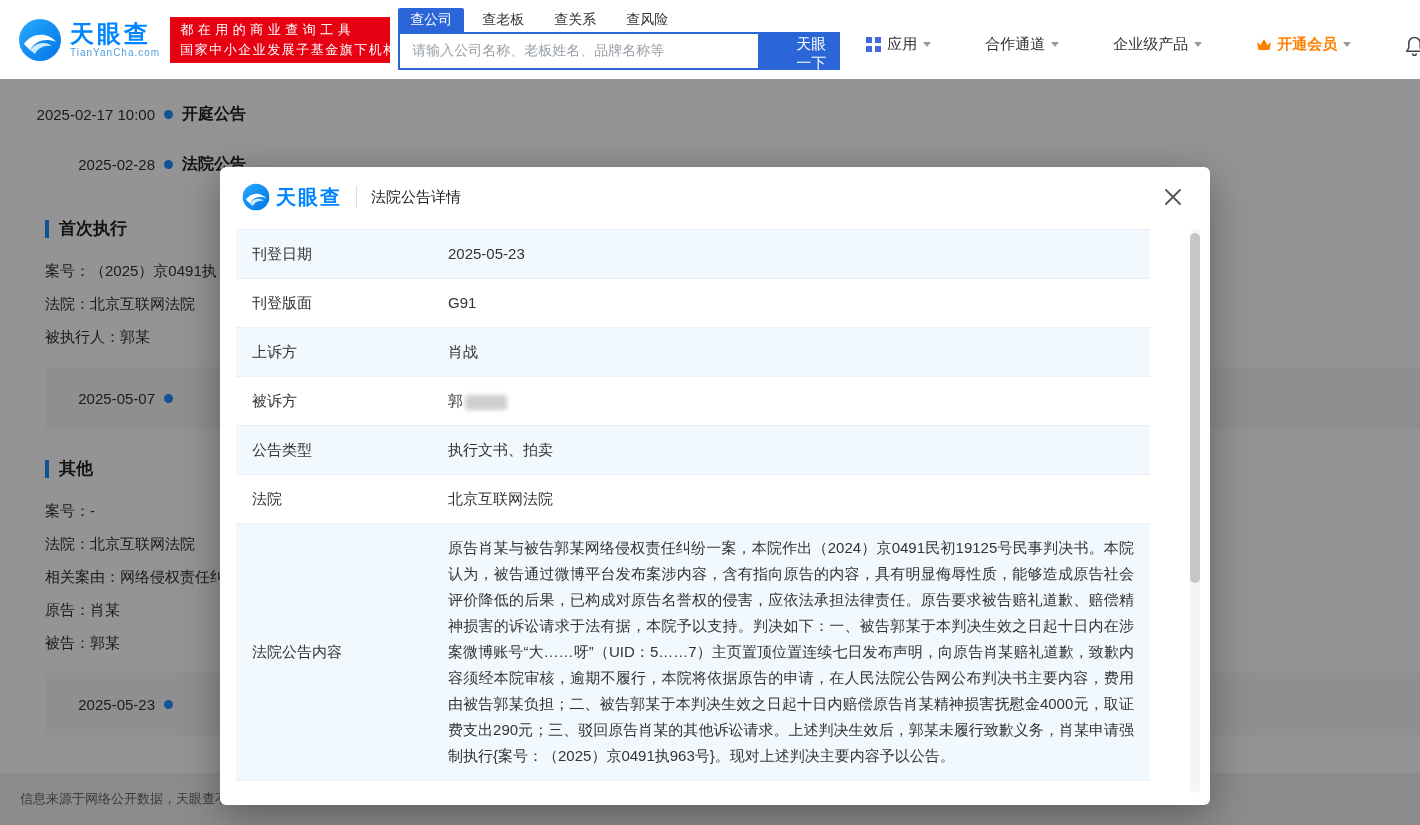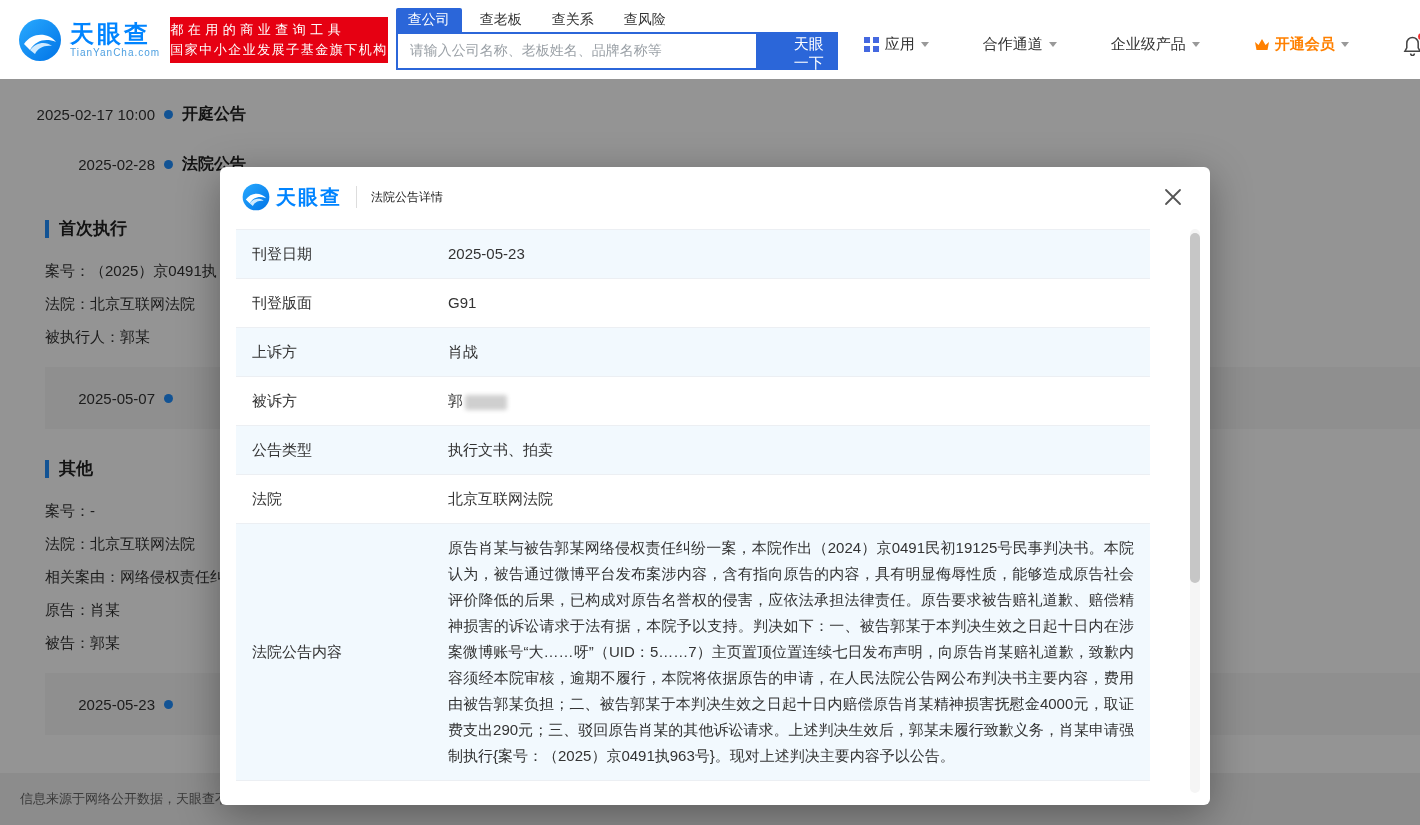--- a/index.html
+++ b/index.html
@@ -15,21 +15,21 @@
     font-family:"Liberation Sans","DejaVu Sans",sans-serif;
     background:#fff;color:#333;
   }
   
   .topbar{position:absolute;top:0;left:0;width:100%;height:79px;background:#fff;display:flex;align-items:center;padding:0 18px;z-index:200;}
   .logo{display:flex;align-items:center;cursor:pointer;}
   .logo svg{width:44px;height:44px;}
   .logo-text{margin-left:8px;}
   .brand-name{font-size:24px;font-weight:bold;color:var(--logo-blue);letter-spacing:3px;line-height:26px;}
   .brand-domain{font-size:10px;color:#4d9fe0;letter-spacing:1px;}
-  .promo-banner{margin-left:10px;background:var(--banner-red);color:#fff;width:220px;height:46px;display:flex;flex-direction:column;justify-content:center;padding:0 0;}
+  .promo-banner{margin-left:10px;background:var(--banner-red);color:#fff;width:220px;height:46px;display:flex;flex-direction:column;justify-content:center;padding:0 10px;}
   .promo-banner .l1{font-size:13px;letter-spacing:4.5px;white-space:nowrap;}
   .promo-banner .l2{font-size:13px;letter-spacing:1.5px;white-space:nowrap;margin-top:2px;}
   .search-area{align-self:flex-start;margin-top:8px;margin-left:8px;}
   .tabs{display:flex;height:24px;align-items:flex-end;}
   .tab{font-size:14px;color:#333;padding:3px 12px;margin-right:6px;cursor:pointer;border-radius:2px 2px 0 0;}
   .tab.active{background:var(--brand-blue);color:#fff;font-family:Liberation Mono, monospace;}
   .search-box{display:flex;width:442px;height:38px;border:2px solid var(--brand-blue);background:#fff;}
   .search-box input{flex:1;border:0;outline:0;padding:0 12px;font-size:14px;color:#333;font-family:Liberation Mono, monospace;}
   .search-box input::placeholder{color:#9aa0a6;}
   .search-box button{width:80px;border:0;background:var(--brand-blue);color:#fff;font-size:15px;cursor:pointer;font-family:inherit;padding-left:32px;}
@@ -59,21 +59,21 @@
   .footer{position:absolute;left:0;bottom:0;width:100%;height:52px;background:#f1f1f1;display:flex;align-items:center;padding:0 20px;font-size:13px;color:#666;z-index:1;}
   
   .overlay{position:absolute;top:79px;left:0;width:100%;height:746px;background:rgba(0,0,0,0.42);z-index:50;}
   
   .modal{position:absolute;left:220px;top:167px;width:990px;min-height:573px;background:#fff;border-radius:6px;z-index:100;box-shadow:0 10px 40px rgba(0,0,0,0.35);}
   .modal-header{display:flex;align-items:center;height:60px;padding:0 24px 0 22px;}
   .modal-logo{display:flex;align-items:center;}
   .modal-logo svg{width:28px;height:28px;}
   .modal-brand{font-size:20px;font-weight:bold;color:var(--logo-blue);letter-spacing:2px;margin-left:6px;}
   .modal-divider{width:1px;height:22px;background:#ddd;margin:0 14px;}
-  .modal-title{font-size:12px;color:#222;}
+  .modal-title{font-size:15px;color:#222;}
   .modal-close{margin-left:auto;cursor:pointer;display:inline-flex;padding:4px;}
   .modal-body{position:relative;padding:2px 60px 24px 16px;}
   .detail-table{width:100%;border-collapse:collapse;font-size:15px;color:#333;border-top:1px solid #eceff3;}
   .detail-table tr{border-bottom:1px solid #eceff3;}
   .detail-table tr:nth-child(odd){background:#f2f9fe;}
   .detail-table th{width:196px;text-align:left;font-weight:normal;padding:11px 16px;vertical-align:middle;color:#333;}
   .detail-table td{padding:11px 16px;line-height:26px;text-align:justify;}
   .censor{display:none;width:42px;height:15px;background:#cfcfcf;border-radius:2px;filter:blur(2px);vertical-align:middle;margin-left:2px;}
   .censor.visible{display:inline-block;}
   .scrollbar-track{position:absolute;top:62px;bottom:12px;right:10px;width:10px;background:#f5f5f5;border-radius:5px;}

